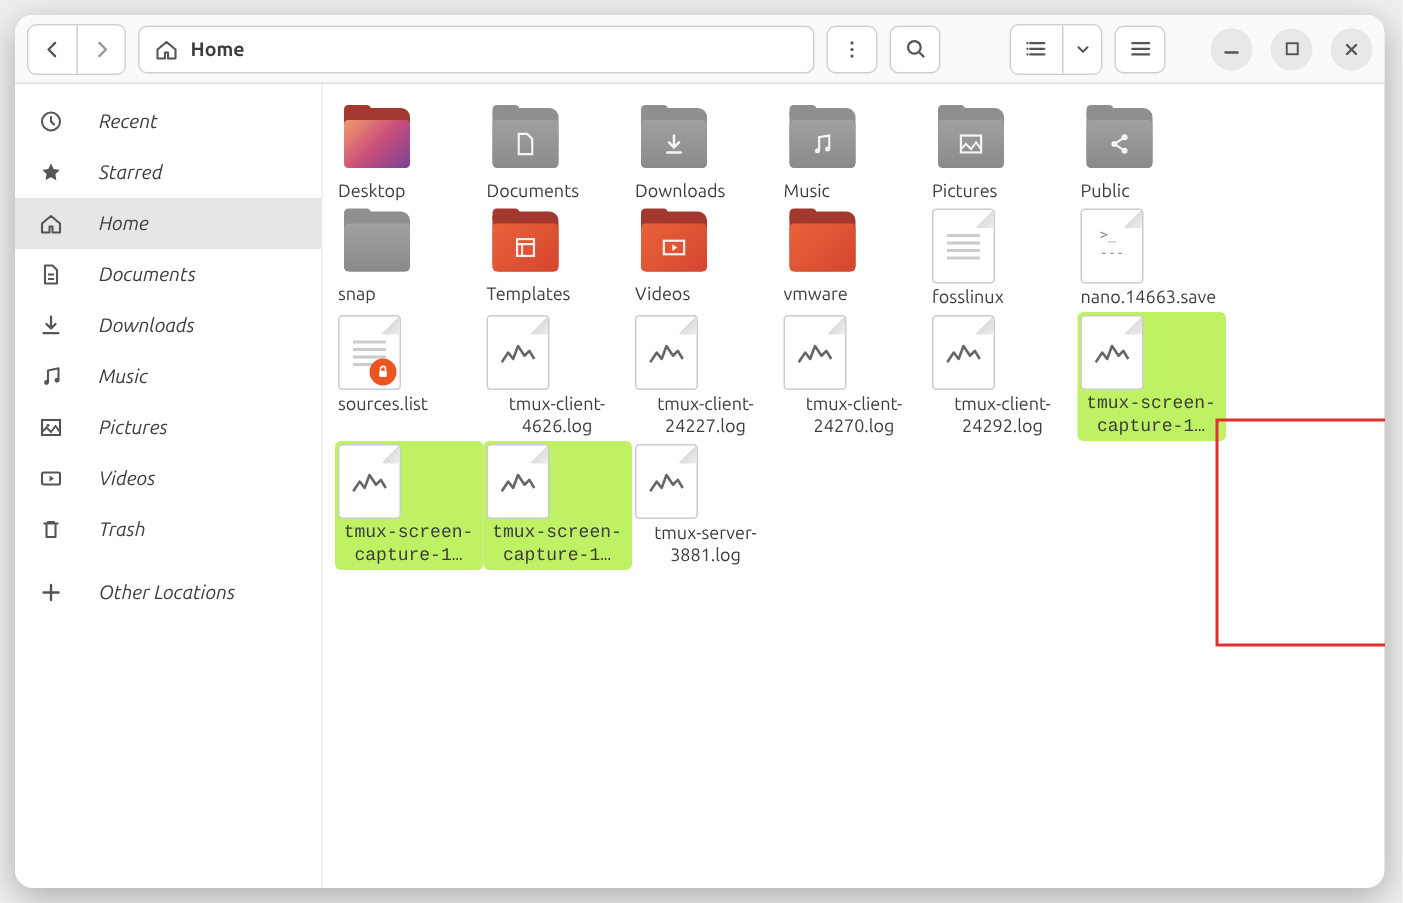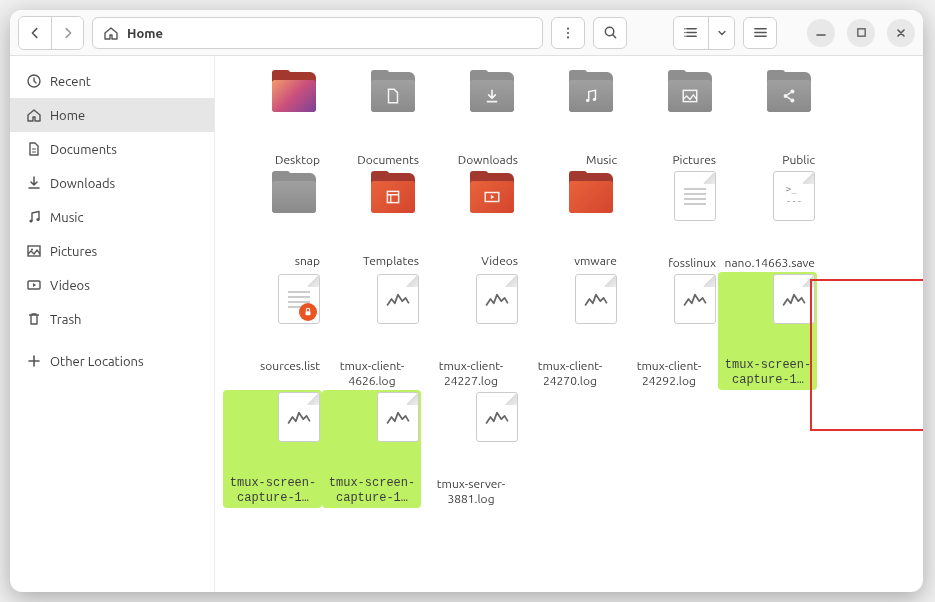--- a/index.html
+++ b/index.html
@@ -11,26 +11,26 @@
 .nav-btn + .nav-btn { border-left: 1px solid #d0d0d0; }
 .path-bar { flex: 1; height: 32px; border: 1px solid #d0d0d0; border-radius: 6px; background: #fff; display: flex; align-items: center; padding: 0 10px; gap: 8px; }
 .path-label { font-weight: 600; }
 .hbtn { width: 34px; height: 32px; border: 1px solid #d0d0d0; border-radius: 6px; background: #fff; display: flex; align-items: center; justify-content: center; cursor: pointer; }
 .view-group { display: flex; border: 1px solid #d0d0d0; border-radius: 6px; overflow: hidden; }
 .view-group .hbtn { border: none; border-radius: 0; }
 .view-group .hbtn + .hbtn { border-left: 1px solid #d0d0d0; }
 .win-btn { width: 28px; height: 28px; border-radius: 50%; background: #e8e8e8; border: none; display: flex; align-items: center; justify-content: center; cursor: pointer; margin-left: 4px; }
 .body { flex: 1; display: flex; overflow: hidden; }
 .sidebar { width: 205px; border-right: 1px solid #ececec; padding: 8px 0; display: flex; flex-direction: column; }
-.side-item { display: flex; align-items: center; gap: 8px; padding: 9px 16px; cursor: pointer; color: #3d3d3d; }
+.side-item { display: flex; align-items: center; gap: 24px; padding: 9px 16px; cursor: pointer; color: #3d3d3d; font-style: italic; }
 .side-item.active { background: #e6e6e6; }
 .side-icon { width: 16px; height: 16px; display: flex; align-items: center; justify-content: center; flex-shrink: 0; color: #555; }
 .content { flex: 1; padding: 12px 8px; overflow: auto; position: relative; }
 .grid { display: flex; flex-wrap: wrap; gap: 0; align-content: flex-start; }
-.item { width: 99px; display: flex; flex-direction: column; align-items: flex-end; padding: 2px 2px; text-align: center; cursor: pointer; border-radius: 4px; position: relative; gap: 32px; }
+.item { width: 99px; display: flex; flex-direction: column; align-items: flex-start; padding: 2px 2px; text-align: center; cursor: pointer; border-radius: 4px; position: relative; }
 .item.selected { background: #bef264; font-family: Liberation Mono, monospace; }
 .item-label { font-size: 12px; line-height: 1.25; margin-top: 2px; word-break: break-word; max-width: 94px; }
 .folder { width: 52px; height: 48px; position: relative; }
 .folder-back { position: absolute; top: 2px; left: 4px; width: 44px; height: 40px; background: #8f8f8f; border-radius: 4px 6px 4px 4px; }
 .folder-tab { position: absolute; top: 0; left: 4px; width: 18px; height: 8px; background: #8f8f8f; border-radius: 3px 3px 0 0; }
 .folder-front { position: absolute; top: 10px; left: 4px; width: 44px; height: 32px; background: linear-gradient(#a0a0a0,#8a8a8a); border-radius: 3px; display: flex; align-items: center; justify-content: center; }
 .folder.orange .folder-back { background: #a3382f; }
 .folder.orange .folder-tab { background: #a3382f; }
 .folder.orange .folder-front { background: linear-gradient(135deg, #e8633a, #d4452e); }
 .folder-glyph { color: rgba(255,255,255,0.9); }
@@ -124,20 +124,28 @@
     <div class="sidebar" id="sidebar">
         <div class="side-item">
           <span class="side-icon">
             <svg width="16" height="16" viewBox="0 0 16 16">
               <circle cx="8" cy="8" r="6" fill="none" stroke="currentColor" stroke-width="1.4"></circle>
               <path d="M8 5v3l2 2" fill="none" stroke="currentColor" stroke-width="1.4" stroke-linecap="round"></path>
             </svg>
           </span>
           <span>Recent</span>
         </div>
+        <div class="side-item">
+          <span class="side-icon">
+            <svg width="16" height="16" viewBox="0 0 16 16">
+              <path d="M8 2l1.8 3.7 4 .6-2.9 2.8.7 4L8 11.2 4.4 13l.7-4L2.2 6.3l4-.6z" fill="currentColor"></path>
+            </svg>
+          </span>
+          <span>Starred</span>
+        </div>
         <div class="side-item active">
           <span class="side-icon">
             <svg width="16" height="16" viewBox="0 0 16 16">
               <path d="M2 8l6-5 6 5v6H9v-4H7v4H2z" fill="none" stroke="currentColor" stroke-width="1.4" stroke-linejoin="round"></path>
             </svg>
           </span>
           <span>Home</span>
         </div>
         <div class="side-item">
           <span class="side-icon">

